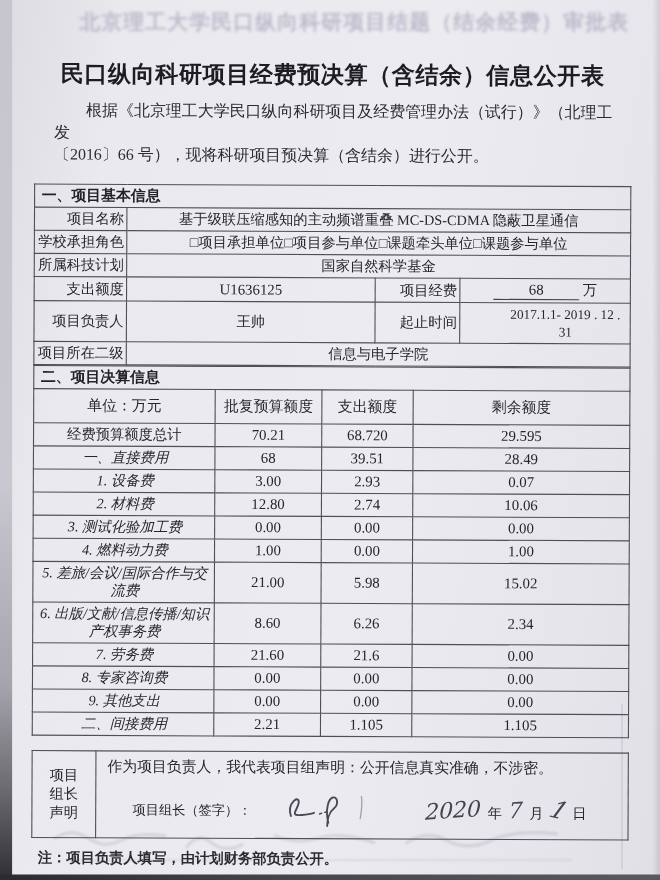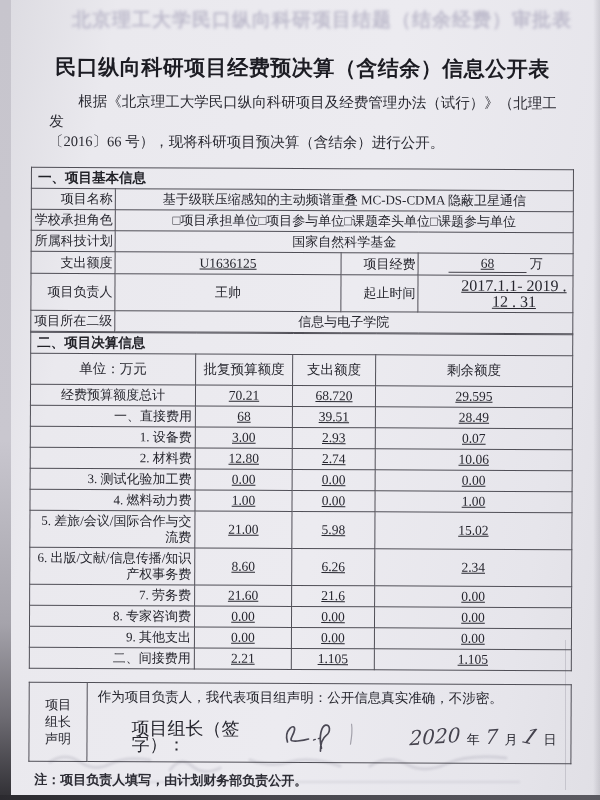--- a/index.html
+++ b/index.html
@@ -46,33 +46,33 @@
   .intro .l2{display:block;}
   table{border-collapse:collapse;table-layout:fixed;margin-left:12px;width:542px;}
   td{border:1px solid #504f57;font-size:13px;line-height:16px;padding:2px 3px;
      text-align:center;vertical-align:middle;overflow:hidden;}
   .tblA{margin-top:16px;}
   .sec-hdr td{
     text-align:left;font-family:"Liberation Sans","DejaVu Sans",sans-serif;
     font-weight:bold;font-size:13.5px;padding:2px 6px;color:#222228;
   }
   .lblcell{padding:2px 2px;text-align:right;}
-  .num{font-size:13.5px;text-decoration:underline;}
+  .num{font-size:13.5px;}
   .underlined{display:inline-block;min-width:70px;border-bottom:1px solid #44434b;padding:0 4px 0 4px;}
-  .tight{font-size:16px;letter-spacing:0;padding-left:40px;}
+  .tight{font-size:12px;letter-spacing:0;padding-left:40px;}
   .colhead td{height:26px;font-size:13.5px;}
-  .leftlbl{text-align:right;padding-left:5px;}
+  .leftlbl{text-align:center;padding-left:5px;font-style:italic;}
   .rowtall td{height:30px;}
   .declare{margin-top:13px;}
   .declare td{height:70px;}
   .dec-label{width:58px;font-size:13px;line-height:17px;font-family:Liberation Mono, monospace;}
   .dec-body{text-align:left;vertical-align:top;padding:5px 8px 3px 10px;}
   .dec-statement{font-size:13.5px;line-height:17px;}
   .sign-row{display:flex;align-items:center;margin-top:12px;}
-  .sign-label{margin-left:34px;font-size:18px;}
+  .sign-label{margin-left:23px;font-size:12px;}
   .sig-svg{margin-left:26px;}
   .date-group{display:flex;align-items:baseline;margin-left:40px;}
   .hand{
     font-family:"DejaVu Serif","Liberation Serif",serif;
     font-style:italic;font-size:20px;color:#45434e;
     transform:rotate(-4deg) skewX(-6deg);display:inline-block;
   }
   .hand.day{font-size:22px;transform:rotate(12deg) skewX(-14deg);}
   .unit-char{font-size:13px;margin:0 6px;}
   .note{margin:9px 0 0 18px;font-size:13px;font-weight:bold;color:#2b2b33;}

